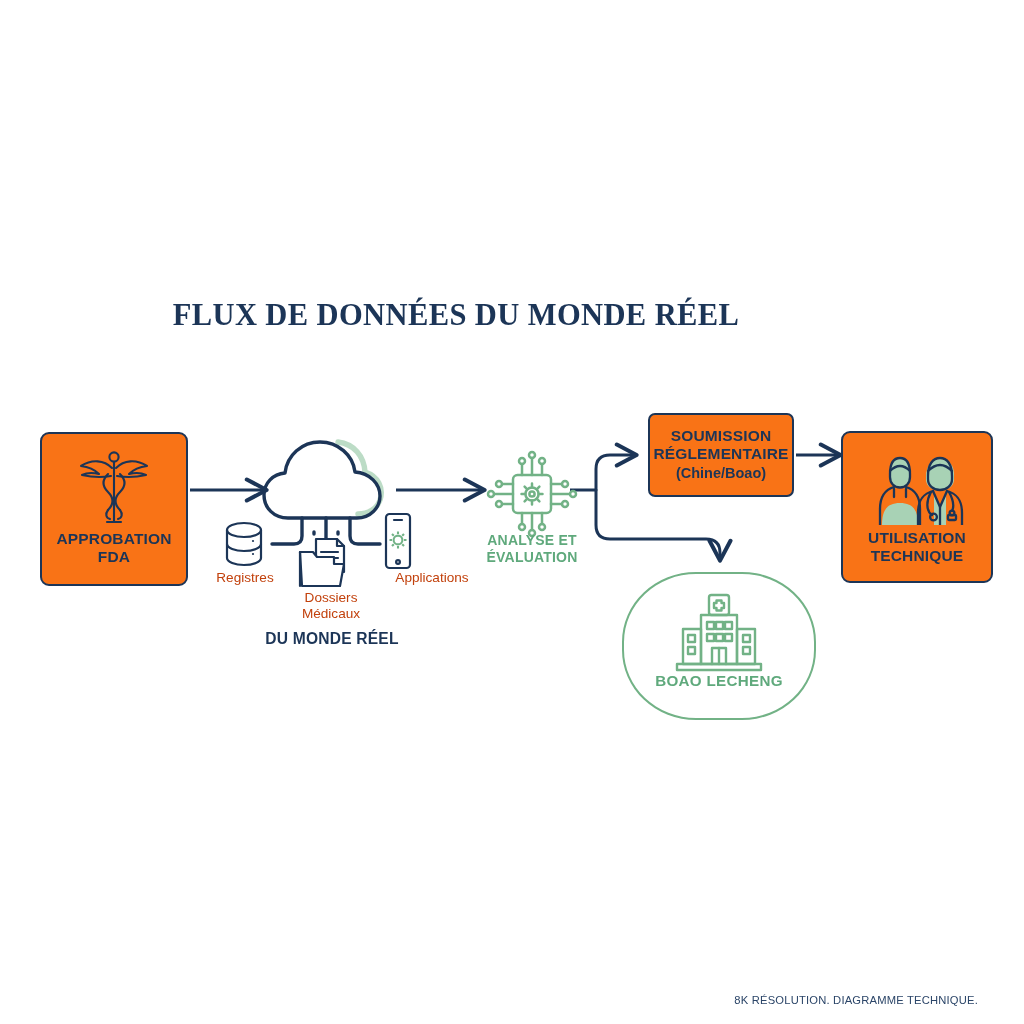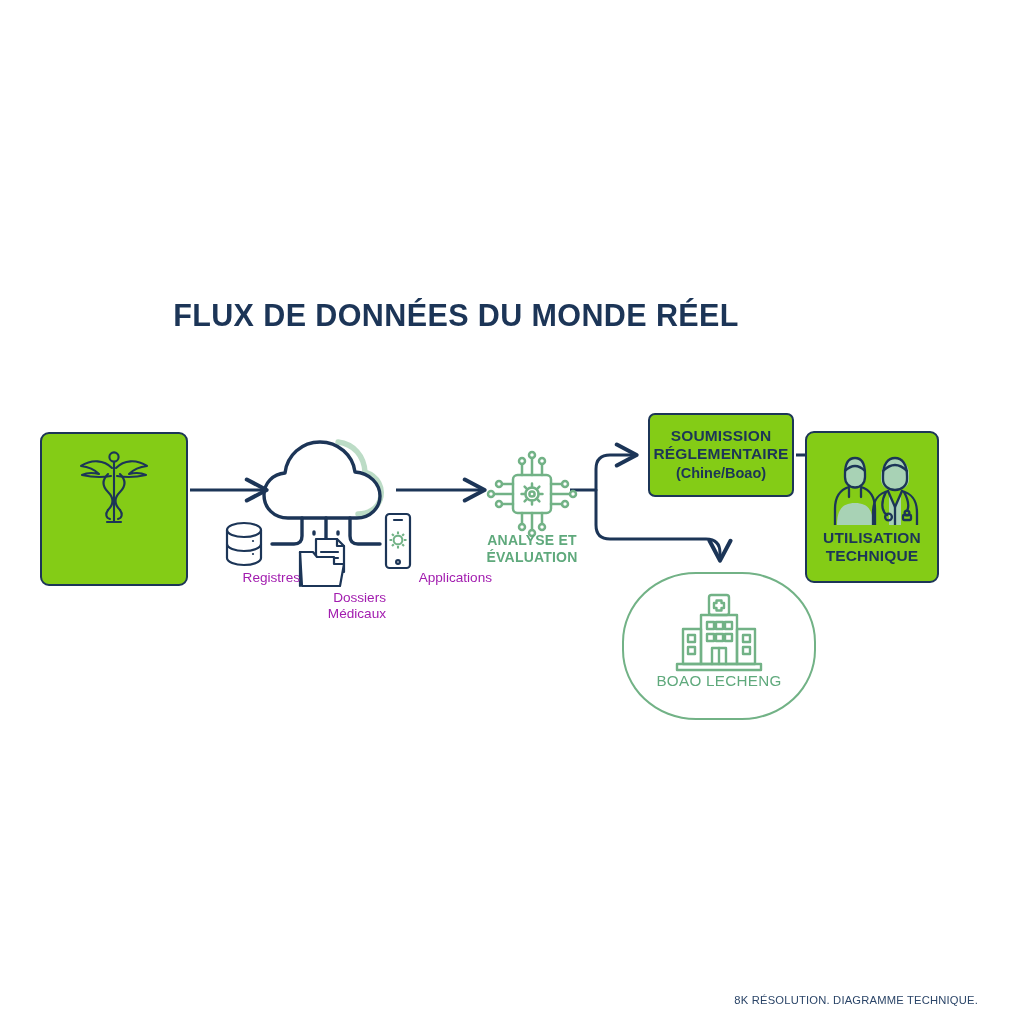--- a/index.html
+++ b/index.html
@@ -27,41 +27,42 @@
     position: absolute;
     left: 0;
     top: 298px;
     width: 912px;
     text-align: center;
     font-size: 30.5px;
     font-weight: bold;
     letter-spacing: 0.4px;
     color: #1c3557;
     white-space: nowrap;
+    font-family: Liberation Serif, serif;
   }
 
   .footer-note {
     position: absolute;
     right: 46px;
     bottom: 18px;
     font-size: 11.2px;
     letter-spacing: 0.2px;
     color: #2b4straightforward;
     color: #2b4568;
     white-space: nowrap;
     margin-top: 8px;
   }
 
   
   .node-box {
     position: absolute;
     box-sizing: border-box;
     border: 2.6px solid #1c3557;
     border-radius: 9px;
-    background: #84cc16;
+    background: #f97316;
   }
   .node-box.square { border-radius: 7px; }
 
   .node-label {
     position: absolute;
     left: 0;
     width: 100%;
     text-align: center;
     font-weight: bold;
     font-size: 15.5px;
@@ -79,37 +80,37 @@
   #fda-box { left: 40px; top: 432px; width: 148px; height: 154px; }
   #fda-icon { position: absolute; left: 50%; top: 14px; transform: translateX(-50%); }
   #fda-label { top: 96px; }
 
   
   #submission-box { left: 648px; top: 413px; width: 146px; height: 84px; }
   #submission-label { top: 12px; }
   #submission-sub { top: 50px; }
 
   
-  #clinical-box { left: 805px; top: 431px; width: 134px; height: 152px; }
+  #clinical-box { left: 841px; top: 431px; width: 152px; height: 152px; }
   #clinical-icon { position: absolute; left: 50%; top: 16px; transform: translateX(-50%); }
   #clinical-label { top: 96px; }
 
   
   #collect-cluster { position: absolute; left: 196px; top: 432px; width: 272px; height: 240px; }
   #cloud-icon { position: absolute; left: 54px; top: 0; }
   #src-registres  { position: absolute; left: 24px;  top: 88px; }
   #src-dossiers   { position: absolute; left: 100px; top: 104px; }
   #src-apps       { position: absolute; left: 182px; top: 80px; }
 
   .src-label {
     position: absolute;
-    text-align: right;
+    text-align: center;
     font-size: 13.6px;
     line-height: 1.18;
-    color: #a21caf;
+    color: #c2410c;
     white-space: nowrap;
   }
   #lbl-registres { left: -6px;  top: 138px; width: 110px; }
   #lbl-dossiers  { left: 80px;  top: 158px; width: 110px; }
   #lbl-apps      { left: 176px; top: 138px; width: 120px; }
 
   #collect-title {
     position: absolute;
     left: -4px;
     top: 198px;
@@ -150,21 +151,21 @@
     border-radius: 74px / 70px;
     background: #ffffff;
   }
   #hospital-icon { position: absolute; left: 50%; top: 18px; transform: translateX(-50%); }
   #hospital-label {
     position: absolute;
     left: 0;
     top: 98px;
     width: 100%;
     text-align: center;
-    font-weight: normal;
+    font-weight: bold;
     font-size: 15.2px;
     letter-spacing: 0.3px;
     color: #5fa97c;
   }
 </style>
 </head>
 <body>
 
 <svg id="canvas" viewBox="0 0 1024 1024">
   <defs>
@@ -213,20 +214,24 @@
         <path d="M37,20 C29,12 17,11 6,18 C15,19 20,22 24,26 C16,24 11,25 7,27 C16,29 24,30 36,28"></path>
         <path d="M41,20 C49,12 61,11 72,18 C63,19 58,22 54,26 C62,24 67,25 71,27 C62,29 54,30 42,28"></path>
 
         <path d="M33,26 C27,32 27,38 33,44 C39,50 39,56 33,62"></path>
         <path d="M45,26 C51,32 51,38 45,44 C39,50 39,56 45,62"></path>
         <path d="M33,62 C30,66 31,70 35,71"></path>
         <path d="M45,62 C48,66 47,70 43,71"></path>
       </g>
     </svg>
   </span>
+  <div class="node-label" id="fda-label">
+    <div>APPROBATION</div>
+    <div>FDA</div>
+  </div>
 </div>
 
 <div id="collect-cluster">
 
   <span id="cloud-icon">
     <svg width="152" height="128" viewBox="0 0 152 128">
 
       <g fill="none" stroke="#bcdcc6" stroke-width="5.4" stroke-linecap="round">
         <path d="M88,10 C104,12 114,24 115,40 C128,44 134,56 130,68 C127,77 118,82 108,82"></path>
       </g>
@@ -293,20 +298,21 @@
   </div>
   <div class="src-label" id="lbl-dossiers">
     <div>Dossiers</div>
     <div>Médicaux</div>
   </div>
   <div class="src-label" id="lbl-apps">
     <div>Applications</div>
   </div>
 
   <div id="collect-title">
+    <div>DU MONDE RÉEL</div>
   </div>
 </div>
 
 <div id="analysis-cluster">
   <span id="chip-icon">
     <svg width="92" height="88" viewBox="0 0 92 88">
       <g fill="none" stroke="#72b286" stroke-width="2.5" stroke-linecap="round" stroke-linejoin="round">
 
         <rect x="27" y="25" width="38" height="38" rx="4.5"></rect>
 

